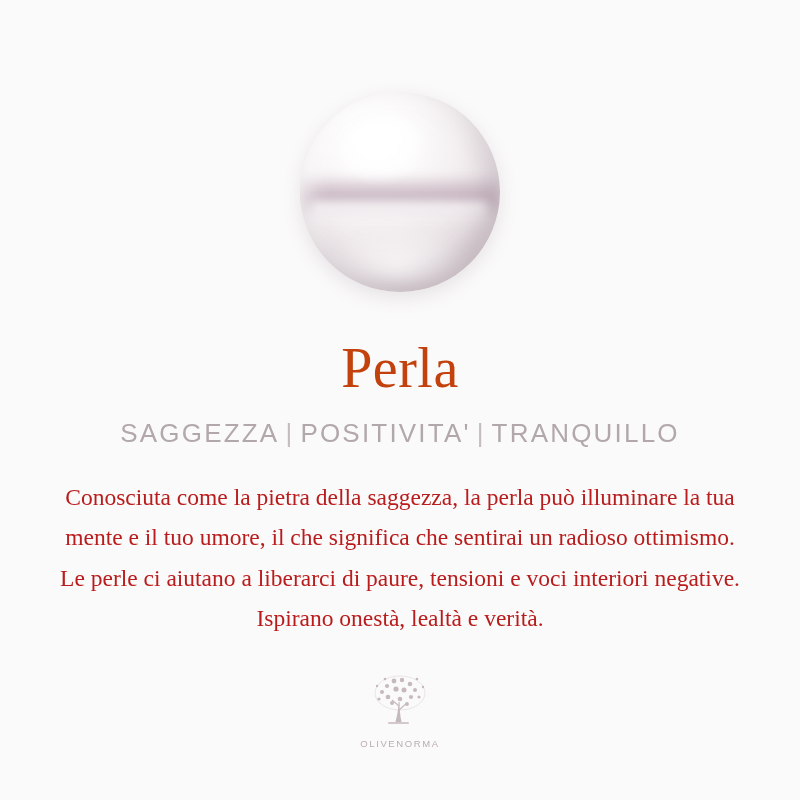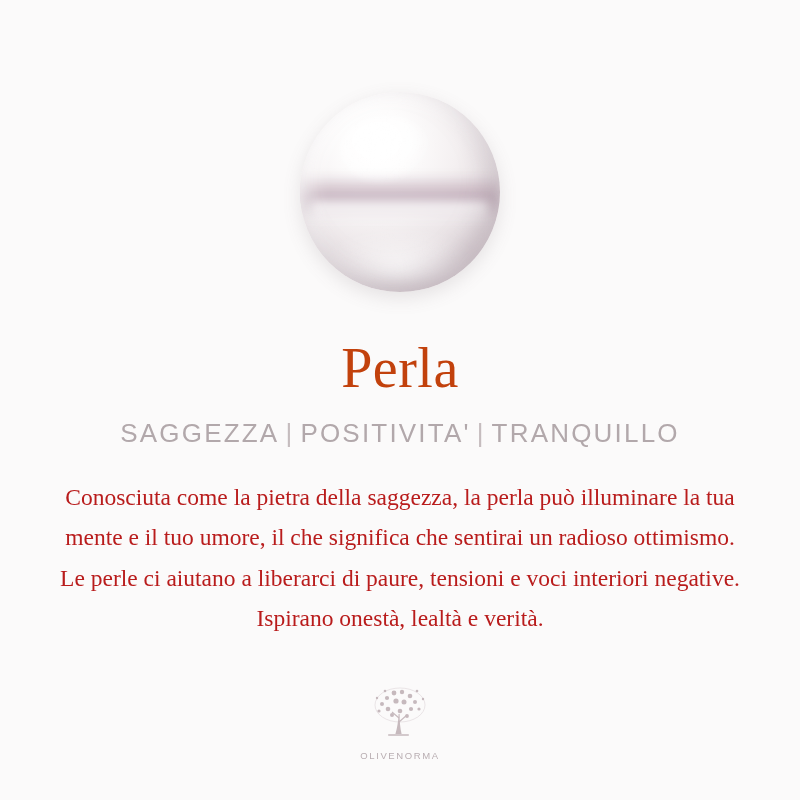--- a/index.html
+++ b/index.html
@@ -112,21 +112,21 @@
     text-align: center;
     font-family: "Liberation Serif", serif;
     font-size: 23.5px;
     line-height: 1.72;
     color: #b91c1c;
   }
 
   
   .logo {
     position: absolute;
-    bottom: 39px;
+    bottom: 51px;
     left: 50%;
     transform: translateX(-50%);
     width: 120px;
     display: flex;
     flex-direction: column;
     align-items: center;
   }
   .logo svg { display: block; }
   .logo-text {
     margin-top: 4px;

